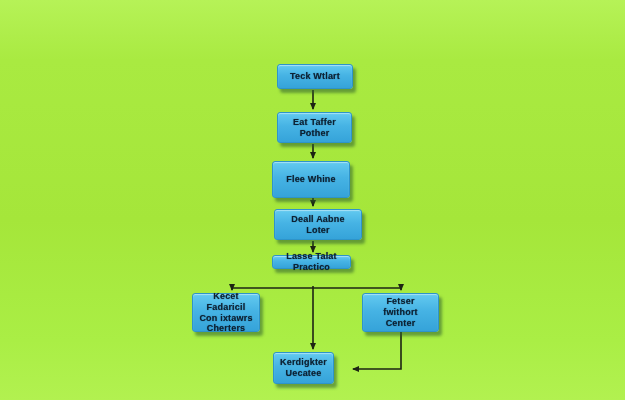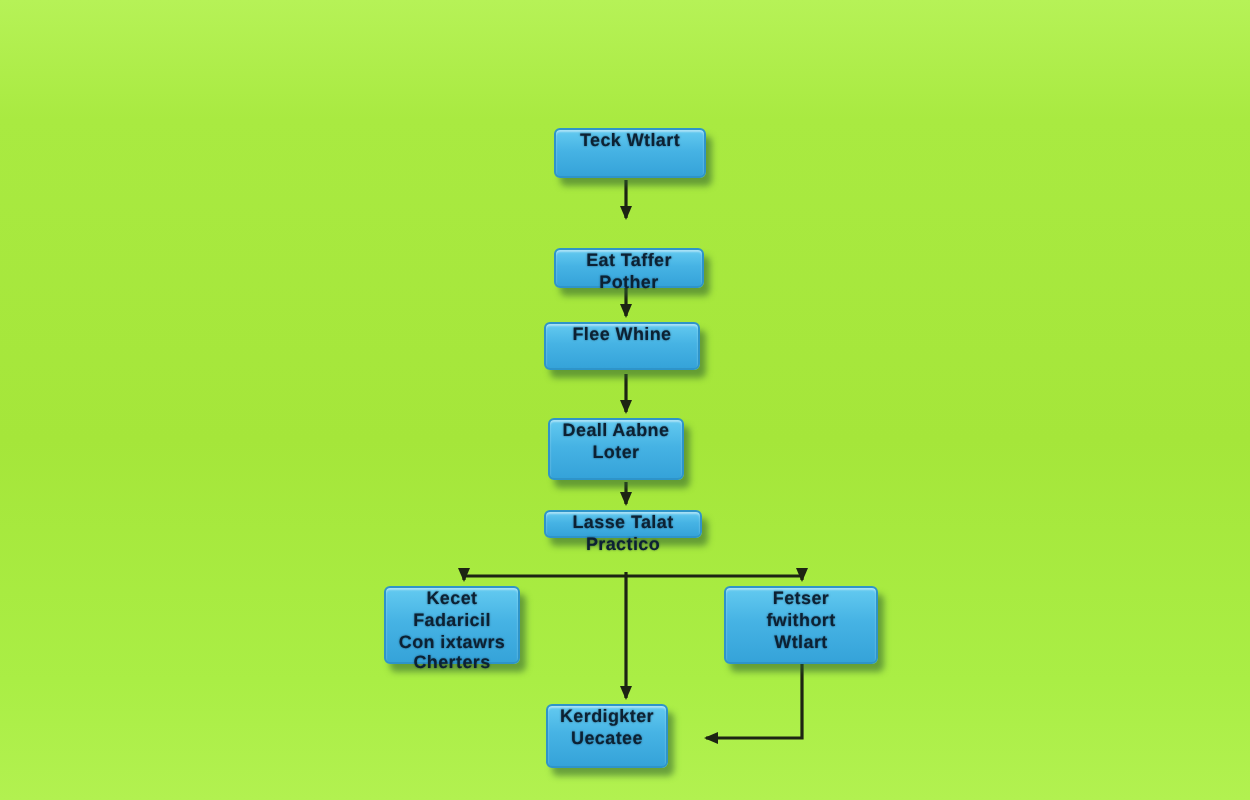--- a/index.html
+++ b/index.html
@@ -23,20 +23,21 @@
     pointer-events: none;
   }
   .edge {
     fill: none;
     stroke: #1d2413;
     stroke-width: 1.6;
   }
   .node {
     position: absolute;
     display: flex;
+    align-items: center;
     justify-content: center;
     border-radius: 3px;
     border: 1px solid #2e94c9;
     background: linear-gradient(180deg, #63caf0 0%, #46b3e4 45%, #35a3d9 100%);
     box-shadow: 3px 4px 3px rgba(45, 95, 45, 0.55),
                 inset 0 1px 1px rgba(255, 255, 255, 0.45);
     box-sizing: border-box;
   }
   .node-label {
     white-space: pre-line;
@@ -68,49 +69,49 @@
     <path class="edge" d="M232 288 L232 290" marker-end="url(#arrow)"></path>
     <path class="edge" d="M401 288 L401 290" marker-end="url(#arrow)"></path>
     <path class="edge" d="M313 286 L313 349" marker-end="url(#arrow)"></path>
     <path class="edge" d="M401 332 L401 369 L353 369" marker-end="url(#arrow)"></path>
   </svg>
 
   <div class="node" style="left:277px; top:64px; width:76px; height:25px">
     <span class="node-label">Teck Wtlart</span>
   </div>
 
-  <div class="node" style="left:277px; top:124px; width:75px; height:20px">
+  <div class="node" style="left:277px; top:112px; width:75px; height:31px">
     <span class="node-label">Eat Taffer
 Pother</span>
   </div>
 
-  <div class="node" style="left:272px; top:161px; width:78px; height:24px">
+  <div class="node" style="left:272px; top:161px; width:78px; height:37px">
     <span class="node-label">Flee Whine</span>
   </div>
 
-  <div class="node" style="left:274px; top:209px; width:68px; height:31px">
+  <div class="node" style="left:274px; top:209px; width:88px; height:31px">
     <span class="node-label">Deall Aabne
 Loter</span>
   </div>
 
   <div class="node" style="left:272px; top:255px; width:79px; height:14px">
     <span class="node-label">Lasse Talat
 Practico</span>
   </div>
 
   <div class="node" style="left:192px; top:293px; width:68px; height:39px">
     <span class="node-label">Kecet Fadaricil
 Con ixtawrs
 Cherters</span>
   </div>
 
   <div class="node" style="left:362px; top:293px; width:77px; height:39px">
     <span class="node-label">Fetser
 fwithort
-Wtlart</span>
+Center</span>
   </div>
 
   <div class="node" style="left:273px; top:352px; width:61px; height:32px">
     <span class="node-label">Kerdigkter
 Uecatee</span>
   </div>
 
 </div>
 
 </body></html>

